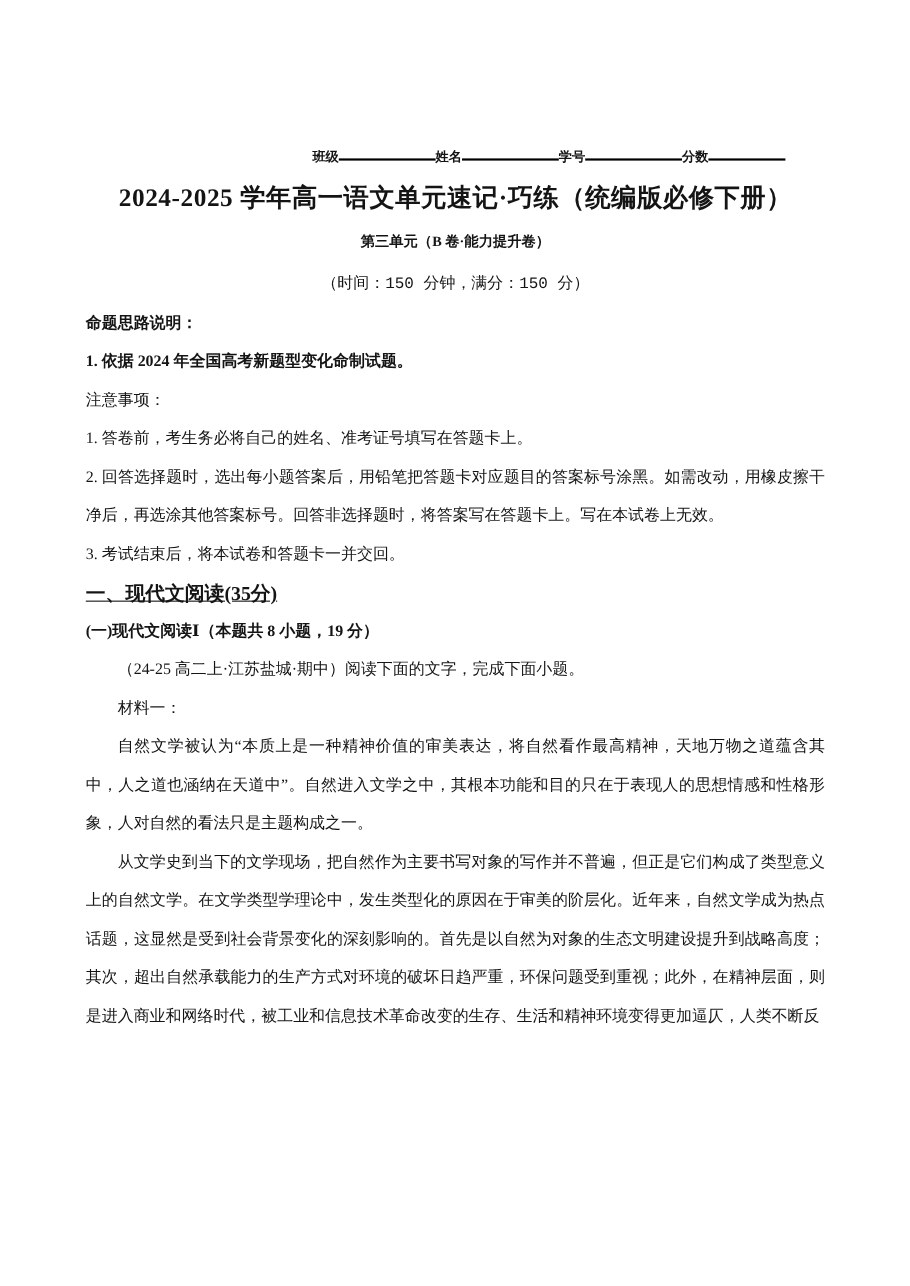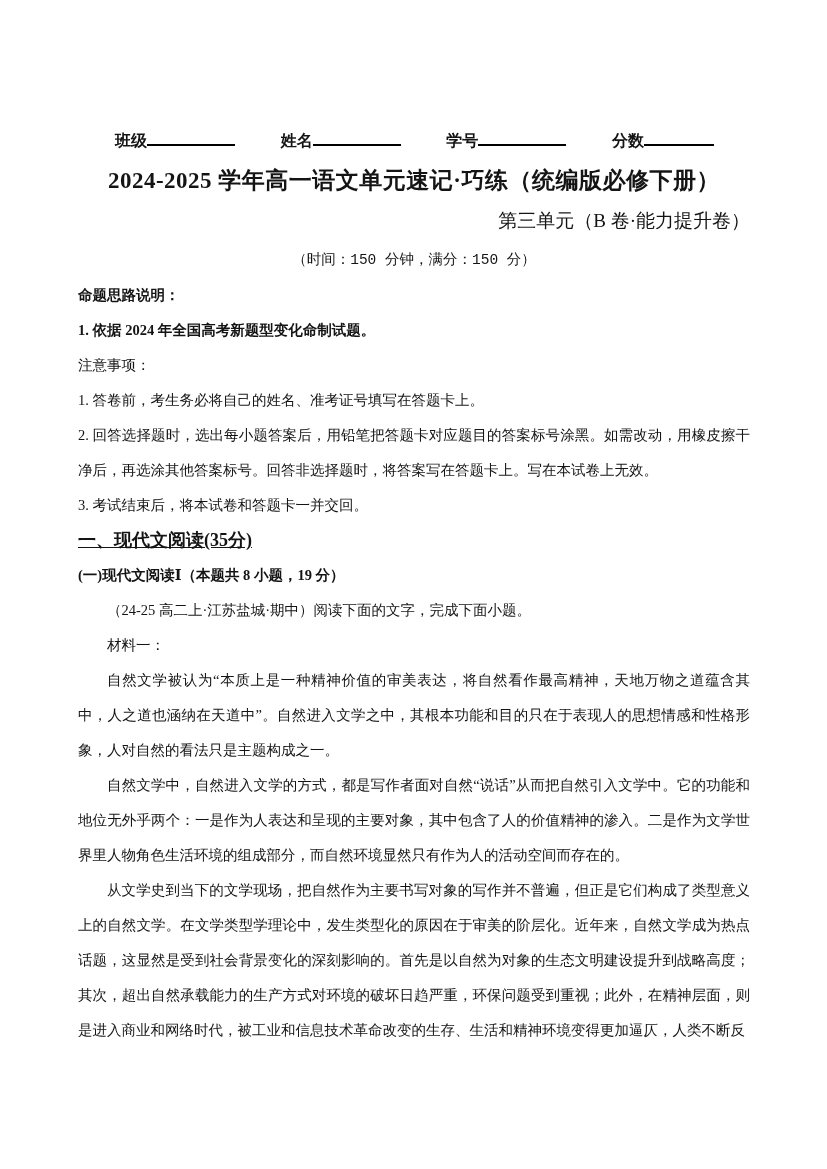--- a/index.html
+++ b/index.html
@@ -11,23 +11,23 @@
     background: #ffffff;
     box-sizing: border-box;
     padding: 128px 77px 0 78px;
     font-family: "Liberation Serif", "DejaVu Serif", serif;
     color: #141414;
     overflow: hidden;
   }
   
   .fillin-row {
     display: flex;
-    justify-content: space-between;
+    justify-content: flex-end;
     padding: 0 36px 0 37px;
-    font-size: 16px;
+    font-size: 12px;
     font-weight: bold;
     margin-bottom: 14px;
   }
   .fillin-field { white-space: nowrap; }
   .fillin-label { display: inline-block; }
   .fillin-line {
     display: inline-block;
     width: 88px;
     height: 16px;
     border-bottom: 2px solid #000;
@@ -37,23 +37,23 @@
 
   .doc-title {
     font-size: 23px;
     font-weight: 900;
     text-align: center;
     letter-spacing: 0.5px;
     line-height: 30px;
     margin: 4px 0 12px 0;
   }
   .volume-title {
-    font-size: 19px;
-    font-weight: 400;
-    text-align: right;
+    font-size: 13px;
+    font-weight: 700;
+    text-align: center;
     line-height: 26px;
     margin: 0 0 16px 0;
   }
   .exam-info {
     font-size: 14.5px;
     text-align: center;
     line-height: 20px;
     margin: 0 0 8px 0;
     font-family: Liberation Mono, monospace;
   }
@@ -105,16 +105,15 @@
   <div class="block">1. 答卷前，考生务必将自己的姓名、准考证号填写在答题卡上。</div>
   <div class="block justify">2. 回答选择题时，选出每小题答案后，用铅笔把答题卡对应题目的答案标号涂黑。如需改动，用橡皮擦干净后，再选涂其他答案标号。回答非选择题时，将答案写在答题卡上。写在本试卷上无效。</div>
   <div class="block">3. 考试结束后，将本试卷和答题卡一并交回。</div>
 
   <div class="block bold section-heading">一、现代文阅读(35分)</div>
   <div class="block bold">(一)现代文阅读Ⅰ（本题共 8 小题，19 分）</div>
   <div class="block indent">（24-25 高二上·江苏盐城·期中）阅读下面的文字，完成下面小题。</div>
   <div class="block indent">材料一：</div>
 
   <div class="para">自然文学被认为“本质上是一种精神价值的审美表达，将自然看作最高精神，天地万物之道蕴含其中，人之道也涵纳在天道中”。自然进入文学之中，其根本功能和目的只在于表现人的思想情感和性格形象，人对自然的看法只是主题构成之一。</div>
-  <div class="para">自然文学中，自然进入文学的方式，都是写作者面对自然“说话”从而把自然引入文学中。它的功能和地位无外乎两个：一是作为人表达和呈现的主要对象，其中包含了人的价值精神的渗入。二是作为文学世界里人物角色生活环境的组成部分，而自然环境显然只有作为人的活动空间而存在的。</div>
   <div class="para">从文学史到当下的文学现场，把自然作为主要书写对象的写作并不普遍，但正是它们构成了类型意义上的自然文学。在文学类型学理论中，发生类型化的原因在于审美的阶层化。近年来，自然文学成为热点话题，这显然是受到社会背景变化的深刻影响的。首先是以自然为对象的生态文明建设提升到战略高度；其次，超出自然承载能力的生产方式对环境的破坏日趋严重，环保问题受到重视；此外，在精神层面，则是进入商业和网络时代，被工业和信息技术革命改变的生存、生活和精神环境变得更加逼仄，人类不断反</div>
 
 </div>
 
 </body></html>

